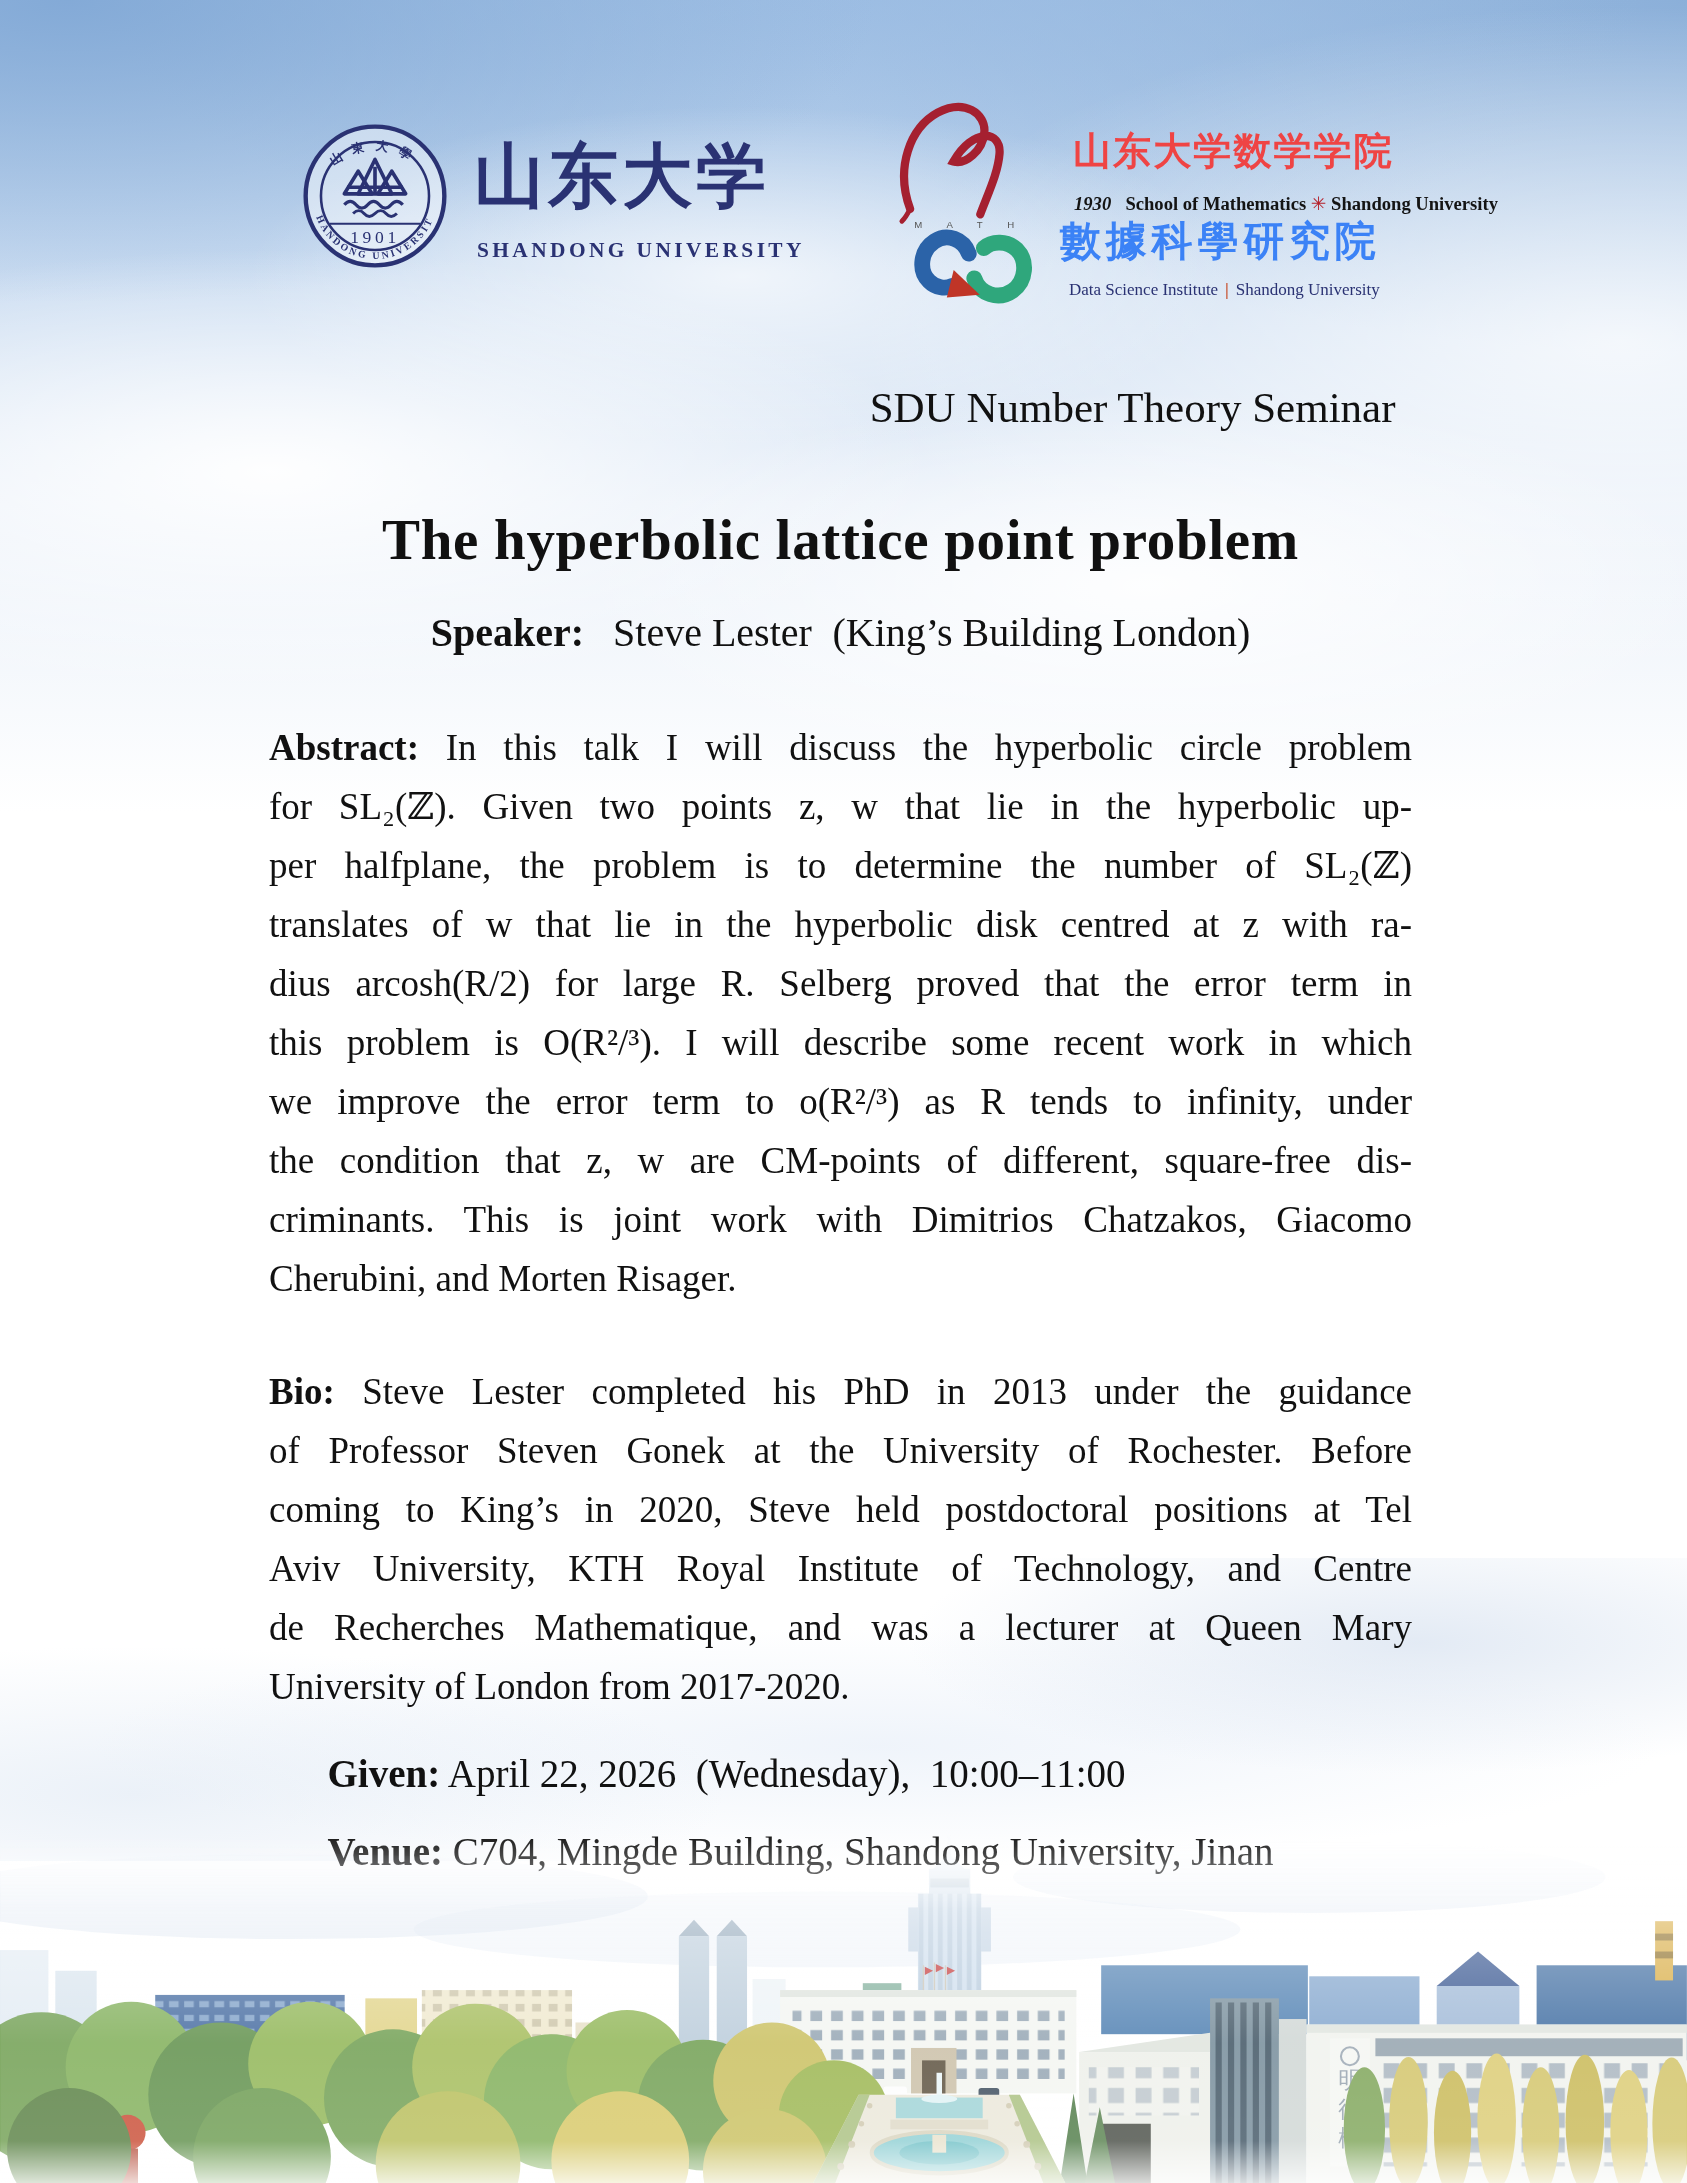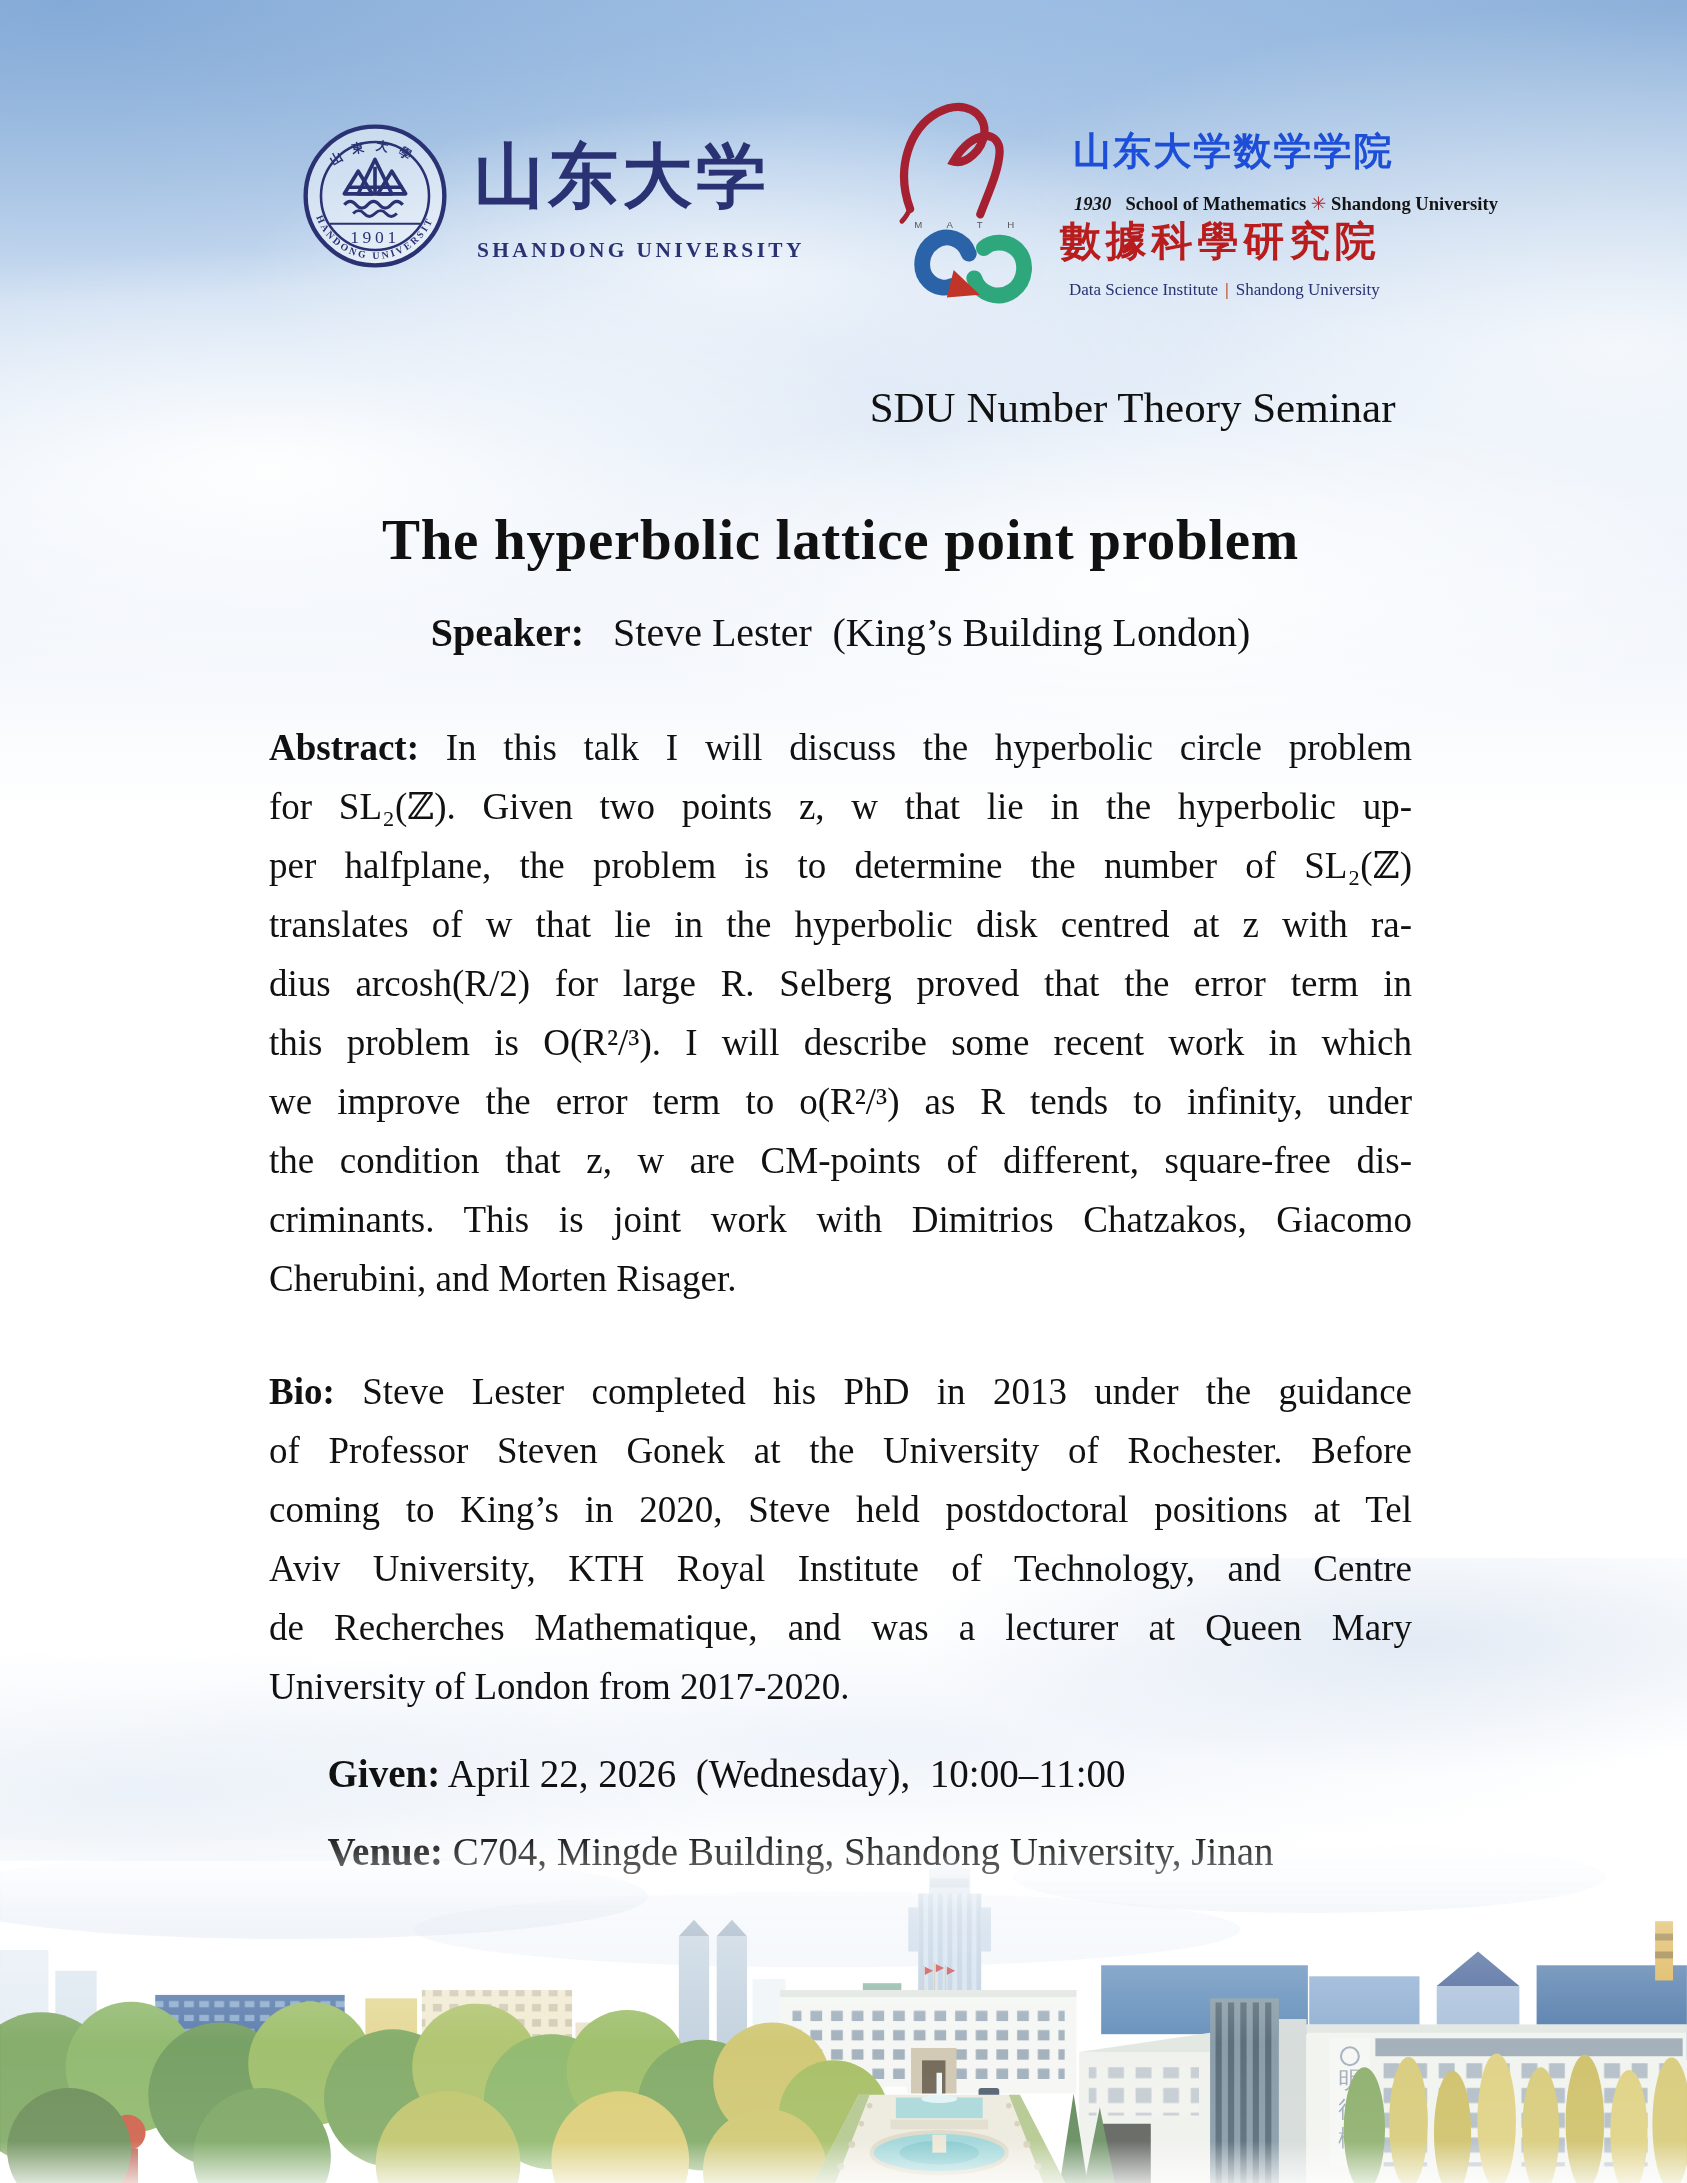--- a/index.html
+++ b/index.html
@@ -25,28 +25,28 @@
 
   
   .logo-left{position:absolute;left:296px;top:119px;width:496px;height:162px;}
   .seal{position:absolute;left:5.5px;top:4.1px;}
   .cal{position:absolute;left:178px;top:11px;font-size:70px;font-weight:bold;
        color:#2a3273;letter-spacing:4.1px;white-space:nowrap;}
   .cal-latin{position:absolute;left:181px;top:119px;font-size:21.4px;font-weight:bold;
        color:#2a3273;letter-spacing:3.4px;white-space:nowrap;}
 
   .logo-math{position:absolute;left:895px;top:92px;width:496px;height:143px;}
-  .m-cn{position:absolute;left:178px;top:34px;font-size:38px;font-weight:bold;color:#1d4ed8;
+  .m-cn{position:absolute;left:178px;top:34px;font-size:38px;font-weight:bold;color:#ef4444;
         letter-spacing:2.1px;white-space:nowrap;}
   .m-en{position:absolute;left:131px;top:101px;font-size:18.6px;font-weight:bold;color:#141414;white-space:nowrap;}
   .m-year{font-style:italic;margin-right:9.6px;margin-left:48px;}
   .m-star{color:#b5202a;font-family:"DejaVu Sans",sans-serif;font-weight:normal;}
 
   .logo-dsi{position:absolute;left:904px;top:218px;width:489px;height:96px;}
-  .d-cn{position:absolute;left:156px;top:-4.1px;font-size:41px;font-weight:bold;color:#b91c1c;
+  .d-cn{position:absolute;left:156px;top:-4.1px;font-size:41px;font-weight:bold;color:#3b82f6;
         letter-spacing:4.8px;white-space:nowrap;}
   .d-en{position:absolute;left:165px;top:62px;font-size:17px;color:#2a3273;white-space:nowrap;}
   .d-bar{color:#c8502e;font-weight:bold;padding:0 6.9px;}
 
   
   .content{position:absolute;left:269px;top:0;width:1143px;}
   .series{position:absolute;top:383px;right:16.5px;font-size:43px;white-space:nowrap;}
   .title{position:absolute;top:507px;width:100%;text-align:center;font-size:57px;
          font-weight:bold;letter-spacing:0.7px;white-space:nowrap;}
   .speaker{position:absolute;top:609px;width:100%;text-align:center;font-size:40px;white-space:nowrap;}

